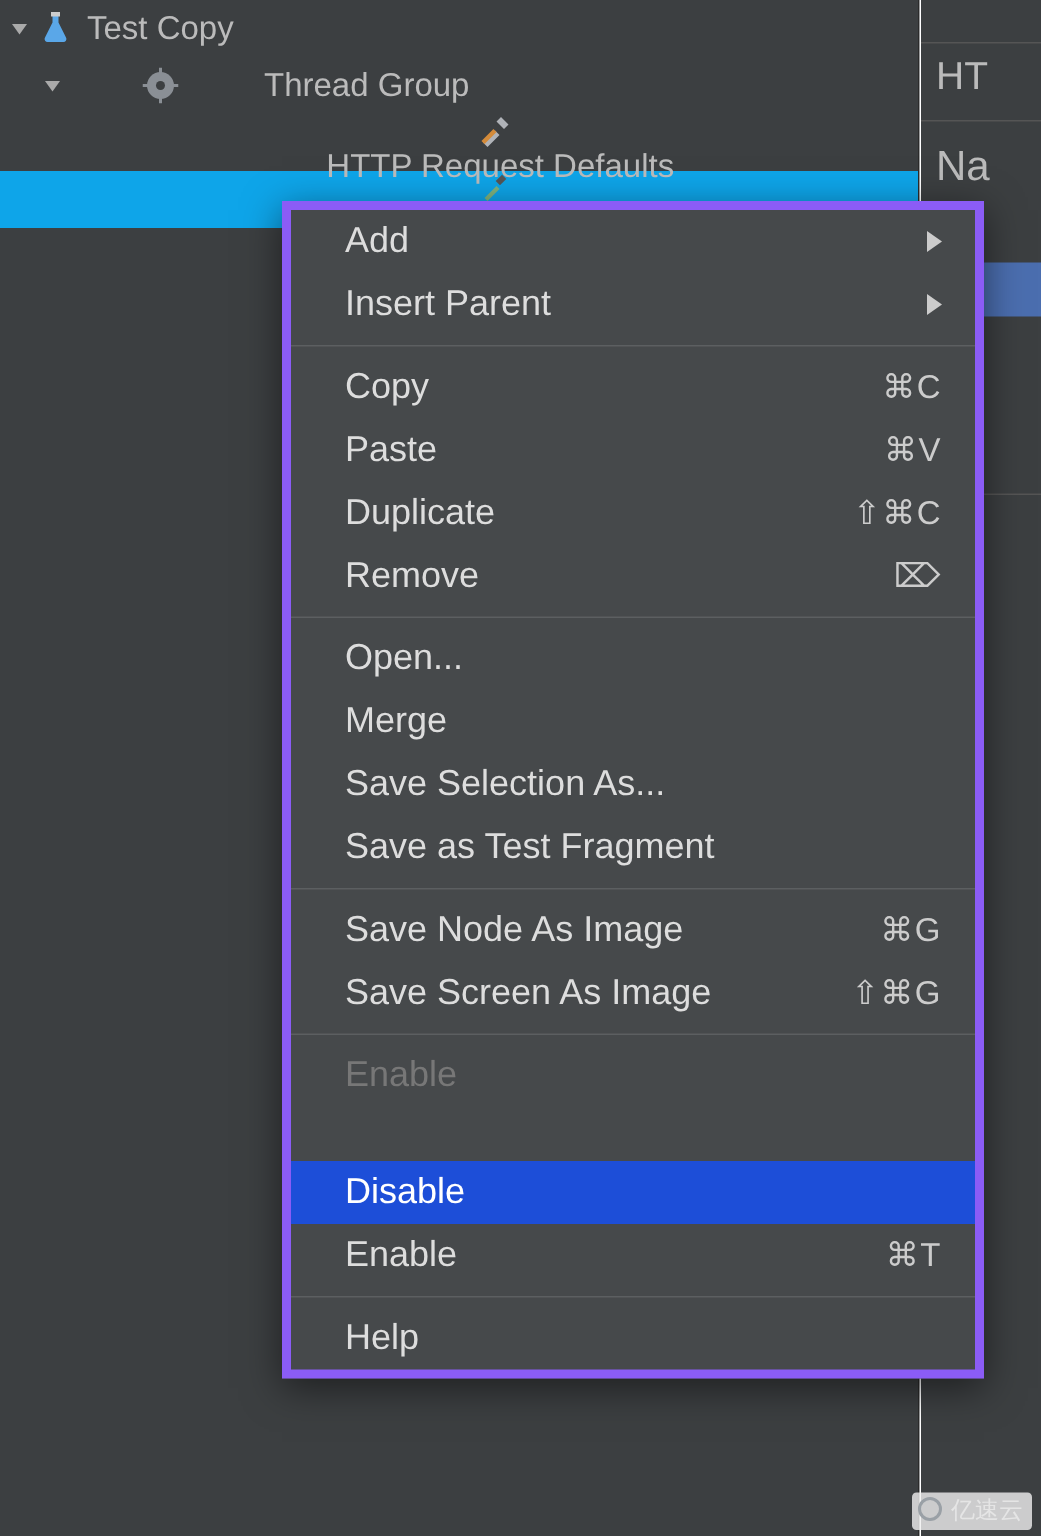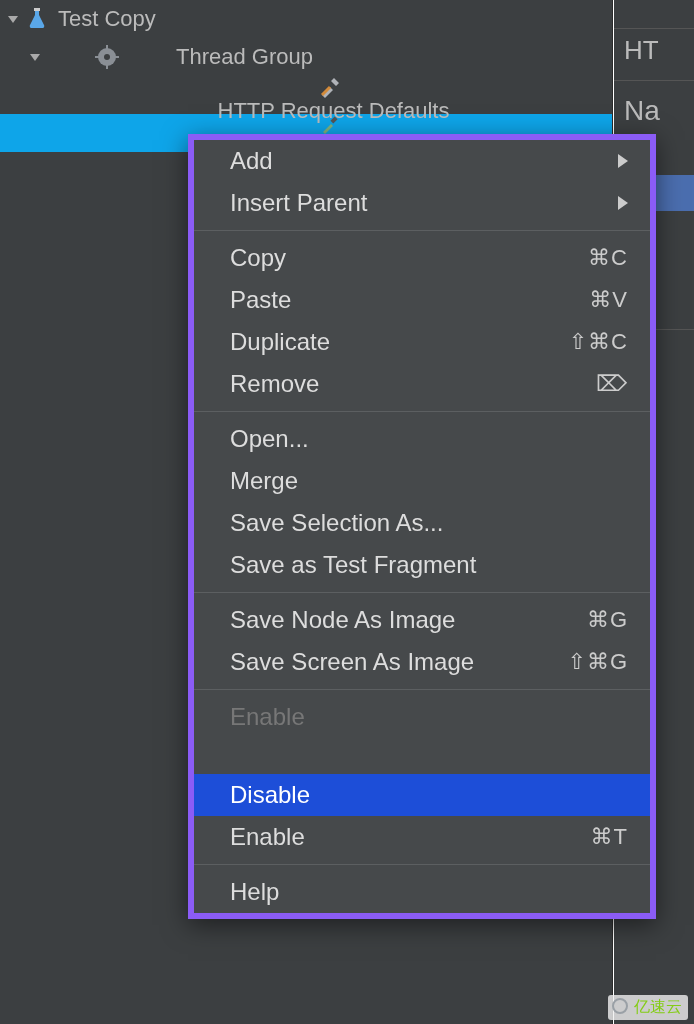--- a/index.html
+++ b/index.html
@@ -99,21 +99,21 @@
   .arrow-r {
     width:0;height:0;
     border-top:7px solid transparent;
     border-bottom:7px solid transparent;
     border-left:10px solid #cccccc;
   }
   .watermark {
     position:absolute;
     right:6px; bottom:4px;
     font-size:16px;
-    color:#84cc16;
+    color:#e5e5e5;
     background:#f0f0f0cc;
     padding:2px 6px 2px 26px;
     border-radius:3px;
   }
   .watermark::before{
     content:"";
     position:absolute;left:4px;top:3px;
     width:16px;height:16px;
     border:2px solid #9aa0a6;
     border-radius:50%;

